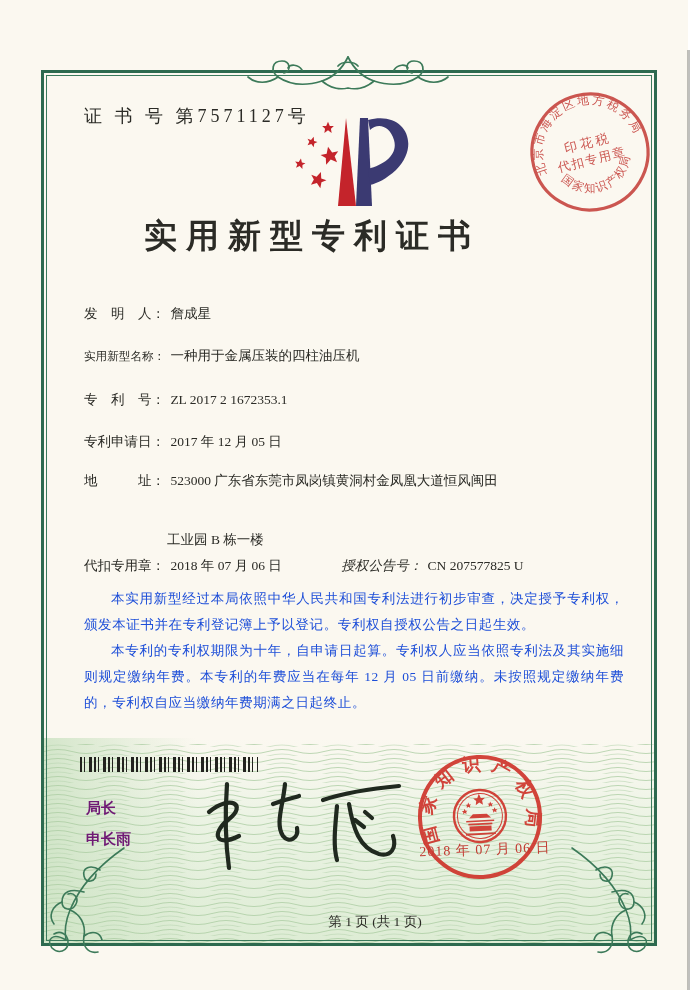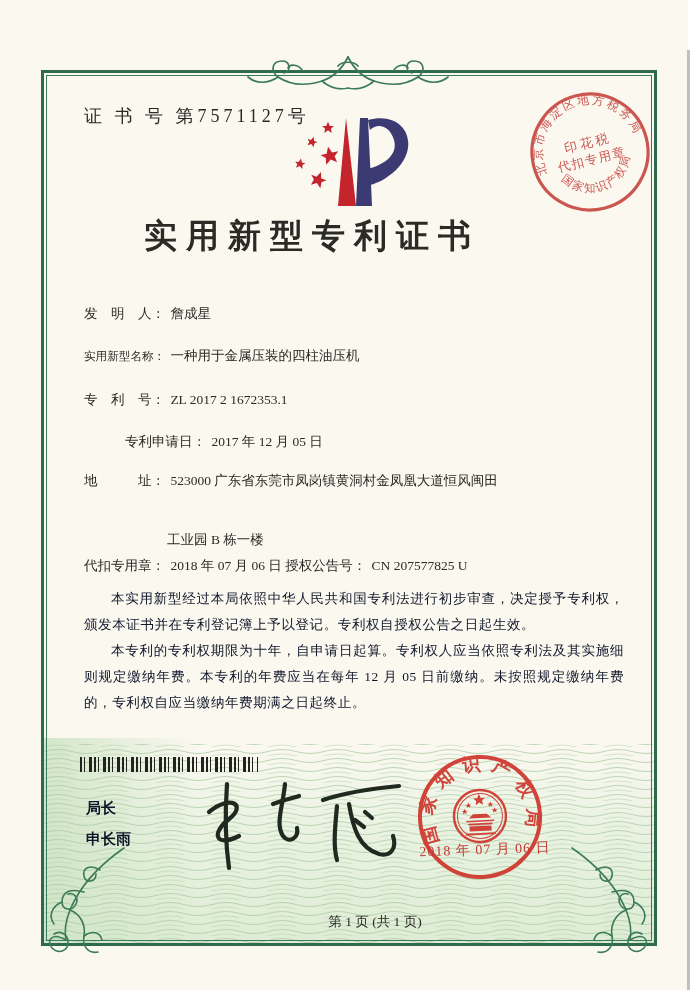--- a/index.html
+++ b/index.html
@@ -24,31 +24,31 @@
 
   .tax-stamp{position:absolute;left:526px;top:88px;width:128px;height:128px;z-index:6;transform:rotate(-14deg);opacity:.88;}
   .title{position:absolute;left:0;width:624px;top:214px;text-align:center;font-size:33px;font-weight:bold;
          letter-spacing:9px;z-index:5;}
 
   .fields{position:absolute;left:84px;top:300px;width:545px;font-size:13.5px;z-index:5;}
   .field-row{line-height:27px;white-space:nowrap;}
   .field-label{display:inline-block;width:81px;white-space:nowrap;}
   .field-label.tight{font-size:11.6px;}
   .field-value{margin-left:2px;}
-  .mb1{margin-bottom:16px;}.mb2{margin-bottom:15px;}.mb3{margin-bottom:12px;margin-left:41px;}.mb4{margin-bottom:13px;}
+  .mb1{margin-bottom:16px;}.mb2{margin-bottom:15px;}.mb3{margin-bottom:12px;}.mb4{margin-bottom:13px;}
   .addr-line2{margin-left:83px;line-height:25px;margin-top:33px;}
-  .label2{}
+  .label2{margin-left:56px;font-style:italic;}
 
   .paragraphs{position:absolute;left:84px;top:586px;width:540px;font-size:13.5px;line-height:26px;
-              letter-spacing:.6px;z-index:5;color:#0f172a;}
+              letter-spacing:.6px;z-index:5;color:#1d4ed8;}
   .paragraphs p{margin:0;text-indent:2em;text-align:justify;}
 
   .barcode{position:absolute;left:80px;top:757px;width:178px;height:15px;z-index:5;
            background:repeating-linear-gradient(90deg,#23231f 0 2px,transparent 2px 4px,#23231f 4px 5px,transparent 5px 9px,#23231f 9px 12px,transparent 12px 14px);}
-  .officer{position:absolute;left:86px;top:793px;font-size:15px;line-height:31px;font-weight:600;z-index:5;color:#0f172a;}
+  .officer{position:absolute;left:86px;top:793px;font-size:15px;line-height:31px;font-weight:600;z-index:5;color:#701a75;}
   .signature{position:absolute;left:185px;top:772px;width:235px;height:105px;z-index:5;}
 
   .seal{position:absolute;left:413px;top:750px;width:134px;height:134px;z-index:6;transform:rotate(-3deg);opacity:.92;}
   .seal-date{position:absolute;left:396px;top:841px;width:178px;text-align:center;font-size:14px;
              color:#c23a31;letter-spacing:1px;z-index:7;transform:rotate(-2deg);}
 
   .footer{position:absolute;left:41px;top:913px;width:668px;text-align:center;font-size:13.5px;z-index:5;}
 </style>
 </head>
 <body>

